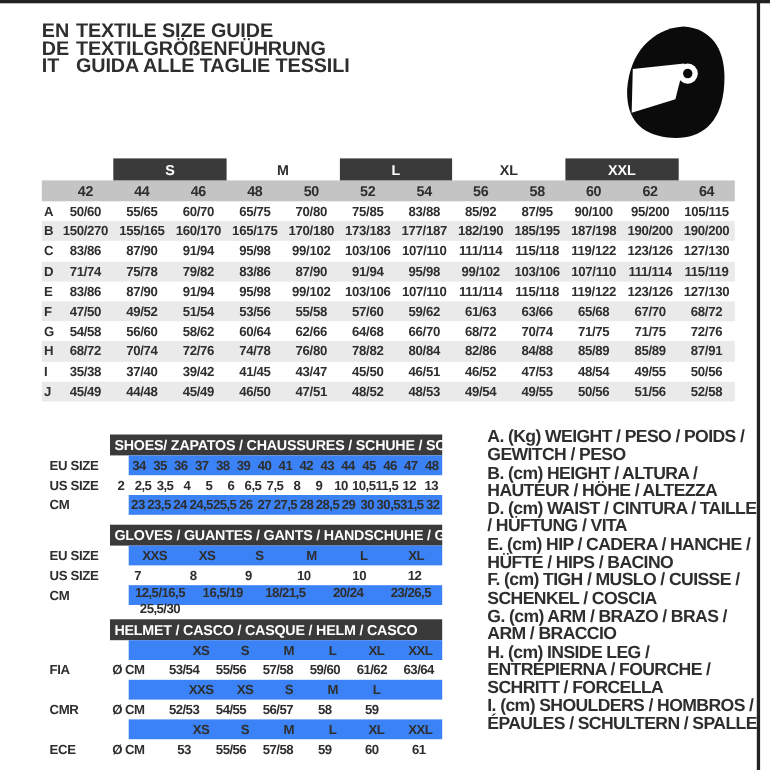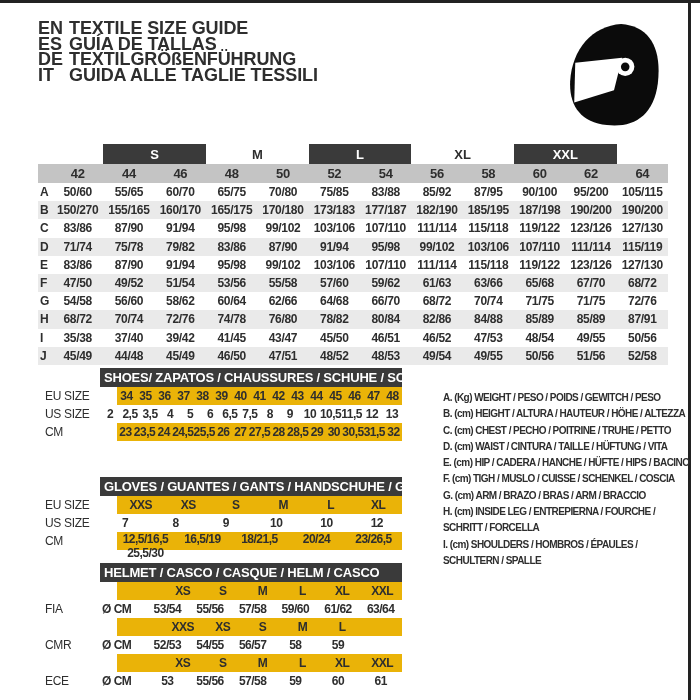--- a/index.html
+++ b/index.html
@@ -27,47 +27,43 @@
   .numrow .mcell{font-size:13px;}
   .mrow{height:18.2px;}
   .mrow.alt{background:#eaeaea;}
   .mcell{display:flex;align-items:center;justify-content:center;
          font-weight:bold;font-size:12px;letter-spacing:-0.3px;white-space:nowrap;}
   .mletter{display:flex;align-items:center;font-weight:bold;font-size:12px;padding-left:2px;}
 
   
   .section{position:absolute;left:45px;width:357px;}
   .secrow{display:flex;}
-  .seclabel{width:55px;font-weight:normal;font-size:12px;display:flex;align-items:center;letter-spacing:-0.3px;}
+  .seclabel{width:55px;font-weight:bold;font-size:12px;display:flex;align-items:center;letter-spacing:-0.3px;}
   .sectitle{width:302px;height:19px;background:#3a3a3a;color:#fff;font-weight:bold;font-size:13px;
             display:flex;align-items:center;padding-left:4px;box-sizing:border-box;letter-spacing:-0.2px;white-space:nowrap;}
   .seccells{width:302px;height:18px;display:grid;}
-  .seccells.gray{background:#eab308;margin-left:20px;}
+  .seccells.gray{background:#3b82f6;margin-left:20px;}
   .scell{display:flex;align-items:center;justify-content:center;
          font-weight:bold;font-size:12px;letter-spacing:-0.5px;white-space:nowrap;}
   .scell.unit{justify-content:flex-start;padding-left:2px;text-align:center;}
 
   
   .legend{left:443px;top:390px;width:250px;}
-  .legend-item{font-weight:bold;font-size:10px;line-height:16.3px;letter-spacing:-0.55px;}
+  .legend-item{font-weight:bold;font-size:16px;line-height:16.3px;letter-spacing:-0.55px;}
 </style>
 </head>
 <body>
 
 <div class="abs top-border"></div>
 <div class="abs right-border"></div>
 
 <div class="abs lang">
     <div class="langrow">
       <span class="langcode">EN</span>
       <span class="langtitle">TEXTILE SIZE GUIDE</span>
-    </div>
-    <div class="langrow">
-      <span class="langcode">ES</span>
-      <span class="langtitle">GUÍA DE TALLAS</span>
     </div>
     <div class="langrow">
       <span class="langcode">DE</span>
       <span class="langtitle">TEXTILGRÖßENFÜHRUNG</span>
     </div>
     <div class="langrow">
       <span class="langcode">IT</span>
       <span class="langtitle">GUIDA ALLE TAGLIE TESSILI</span>
     </div>
   </div>
@@ -251,21 +247,21 @@
         <div class="mcell">48/53</div>
         <div class="mcell">49/54</div>
         <div class="mcell">49/55</div>
         <div class="mcell">50/56</div>
         <div class="mcell">51/56</div>
         <div class="mcell">52/58</div>
       </div>
     </div>
 </div>
 
-<div class="section" style="top:368px">
+<div class="section" style="top:395px">
     <div class="secrow">
       <div class="seclabel"></div>
       <div class="sectitle">SHOES/ ZAPATOS / CHAUSSURES / SCHUHE / SCARPE</div>
     </div>
     <div class="secrow">
       <div class="seclabel">EU SIZE</div>
       <div class="seccells gray" style="grid-template-columns: repeat(15, 1fr);">
         <div class="scell">34</div>
         <div class="scell">35</div>
         <div class="scell">36</div>
@@ -438,20 +434,19 @@
         <div class="scell">59</div>
         <div class="scell">60</div>
         <div class="scell">61</div>
       </div>
     </div>
   </div>
 
 <div class="abs legend">
     <div class="legend-item">A. (Kg) WEIGHT / PESO / POIDS / GEWITCH / PESO</div>
     <div class="legend-item">B. (cm) HEIGHT / ALTURA / HAUTEUR / HÖHE / ALTEZZA</div>
-    <div class="legend-item">C. (cm) CHEST / PECHO / POITRINE / TRUHE / PETTO</div>
     <div class="legend-item">D. (cm) WAIST / CINTURA / TAILLE / HÜFTUNG / VITA</div>
     <div class="legend-item">E. (cm) HIP / CADERA / HANCHE / HÜFTE / HIPS / BACINO</div>
     <div class="legend-item">F. (cm) TIGH / MUSLO / CUISSE / SCHENKEL / COSCIA</div>
     <div class="legend-item">G. (cm) ARM / BRAZO / BRAS / ARM / BRACCIO</div>
     <div class="legend-item">H. (cm) INSIDE LEG / ENTREPIERNA / FOURCHE / SCHRITT / FORCELLA</div>
     <div class="legend-item">I. (cm) SHOULDERS / HOMBROS / ÉPAULES / SCHULTERN / SPALLE</div>
   </div>
 
 </body></html>

